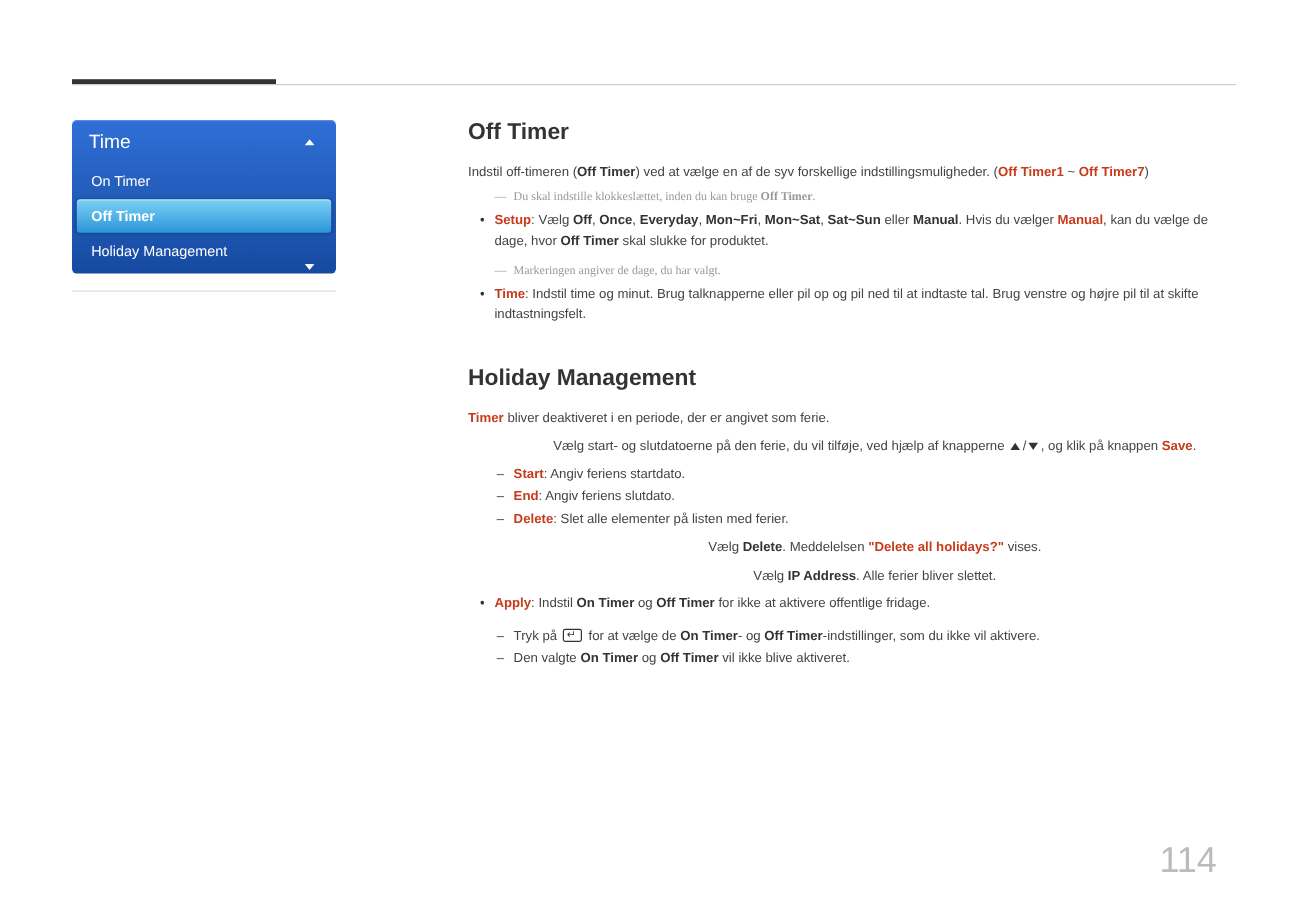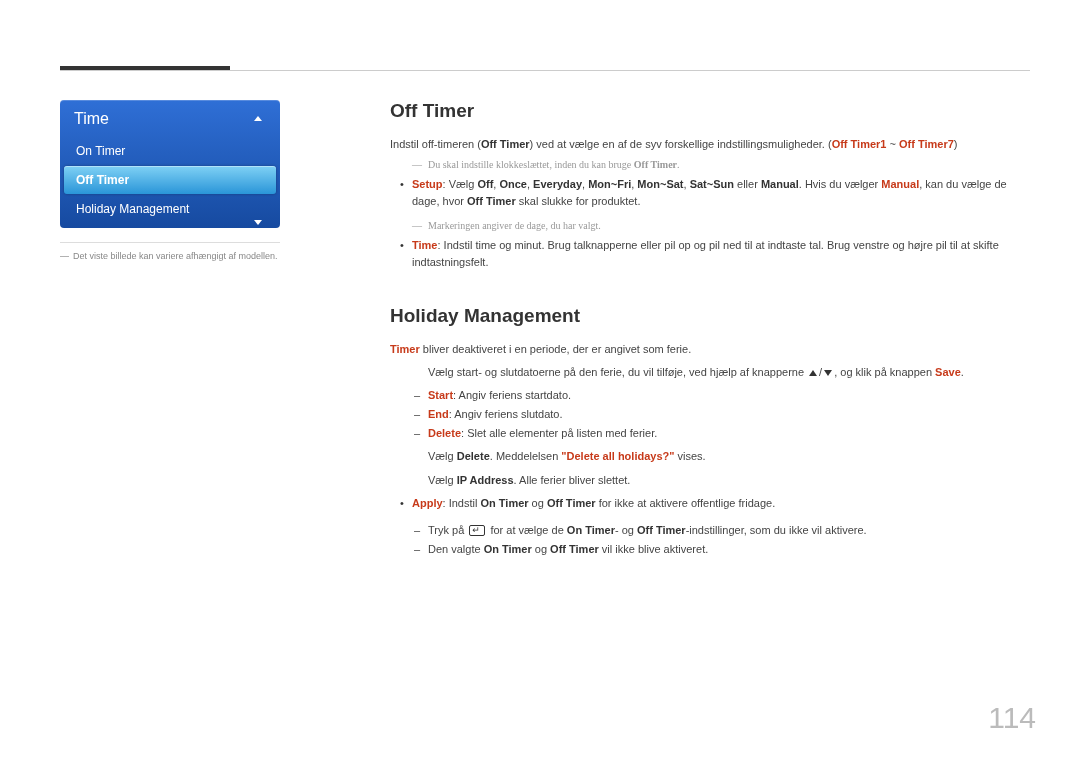--- a/index.html
+++ b/index.html
@@ -160,21 +160,21 @@
     position: relative;
     margin: 2px 0;
   }
   ul.dash > li::before {
     content: "‒";
     position: absolute;
     left: -14px;
     top: 0;
     color: #444;
   }
-  .nested { padding-left: 38px; margin: 2px 0 6px 0; font-size: 11px; }
+  .nested { padding-left: 38px; margin: 2px 0 6px 0; font-size: 11px; text-align: center; }
   .red { color: #c73a1a; font-weight: bold; }
   .bold { font-weight: bold; color: #333; }
   .grey { color: #999; }
   .inline-icon {
     display: inline-block;
     vertical-align: middle;
     margin: 0 2px;
   }
   .icon-enter {
     display: inline-block;
@@ -206,21 +206,21 @@
     width: 0; height: 0;
     border-left: 4px solid transparent;
     border-right: 4px solid transparent;
     border-top: 6px solid #333;
     vertical-align: middle;
   }
 
   .spacer { height: 24px; }
   .page-num {
     position: absolute;
-    right: 44px;
+    right: 66px;
     bottom: 28px;
     font-size: 30px;
     color: #bbb;
     font-weight: 300;
   }
 </style>
 </head>
 <body>
 
 <div class="page">
@@ -235,23 +235,20 @@
           <span class="arrow-up"></span>
         </div>
         <div class="menu-item">On Timer</div>
         <div class="menu-item selected">Off Timer</div>
         <div class="menu-item last">
           <span>Holiday Management</span>
           <span class="arrow-down"></span>
         </div>
       </div>
       <div class="left-divider"></div>
-      <div class="left-caption">
-        <span class="dash">―</span><span>Det viste billede kan variere afhængigt af modellen.</span>
-      </div>
     </div>
 
     <div class="right-col">
       <h2 class="section">Off Timer</h2>
       <p>
         <span>Indstil off-timeren (</span><span class="bold">Off Timer</span><span>) ved at vælge en af de syv forskellige indstillingsmuligheder. (</span><span class="red">Off Timer1</span><span> ~ </span><span class="red">Off Timer7</span><span>)</span>
       </p>
       <div class="sub-note">
         <span>Du skal indstille klokkeslættet, inden du kan bruge </span><span class="bold grey" style="color:#999;font-weight:bold">Off Timer</span><span>.</span>
       </div>

